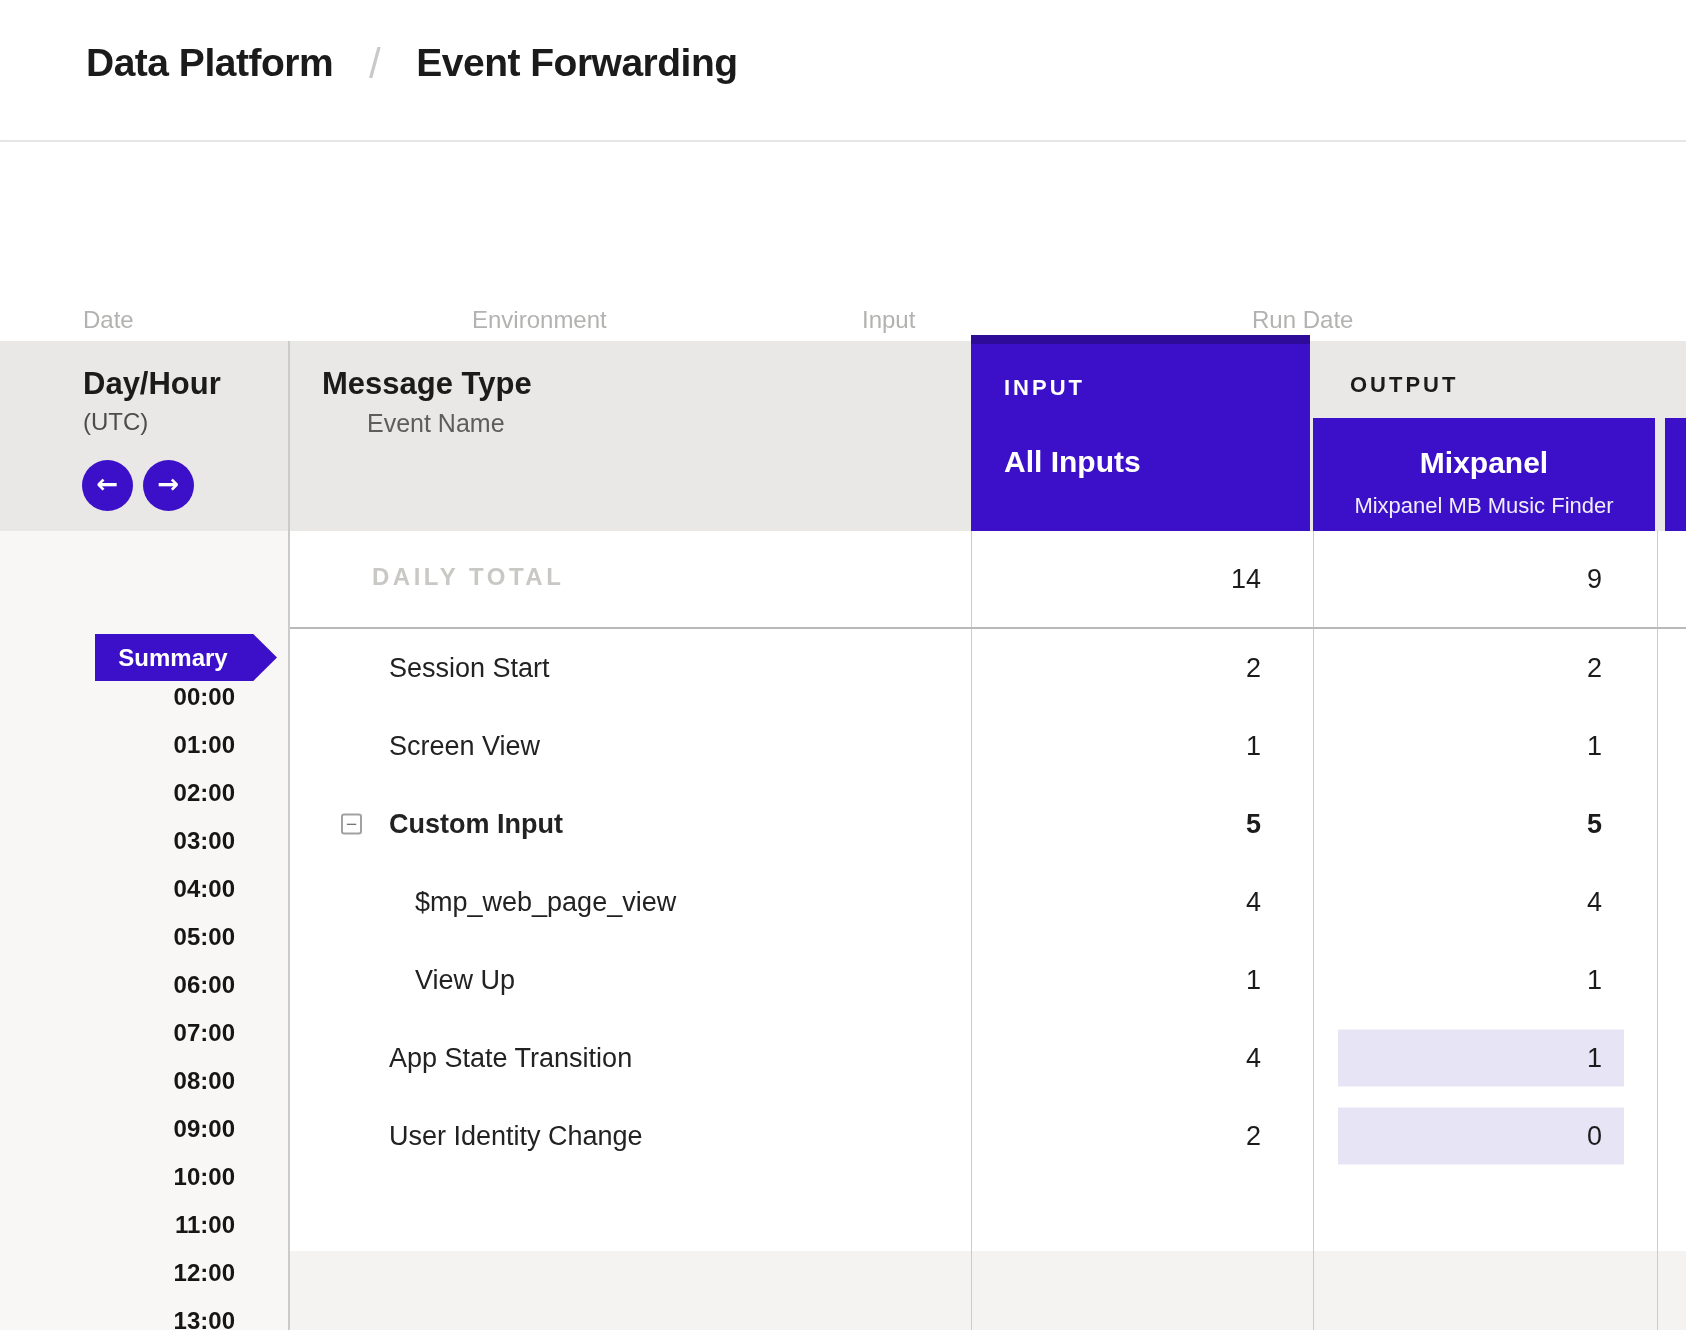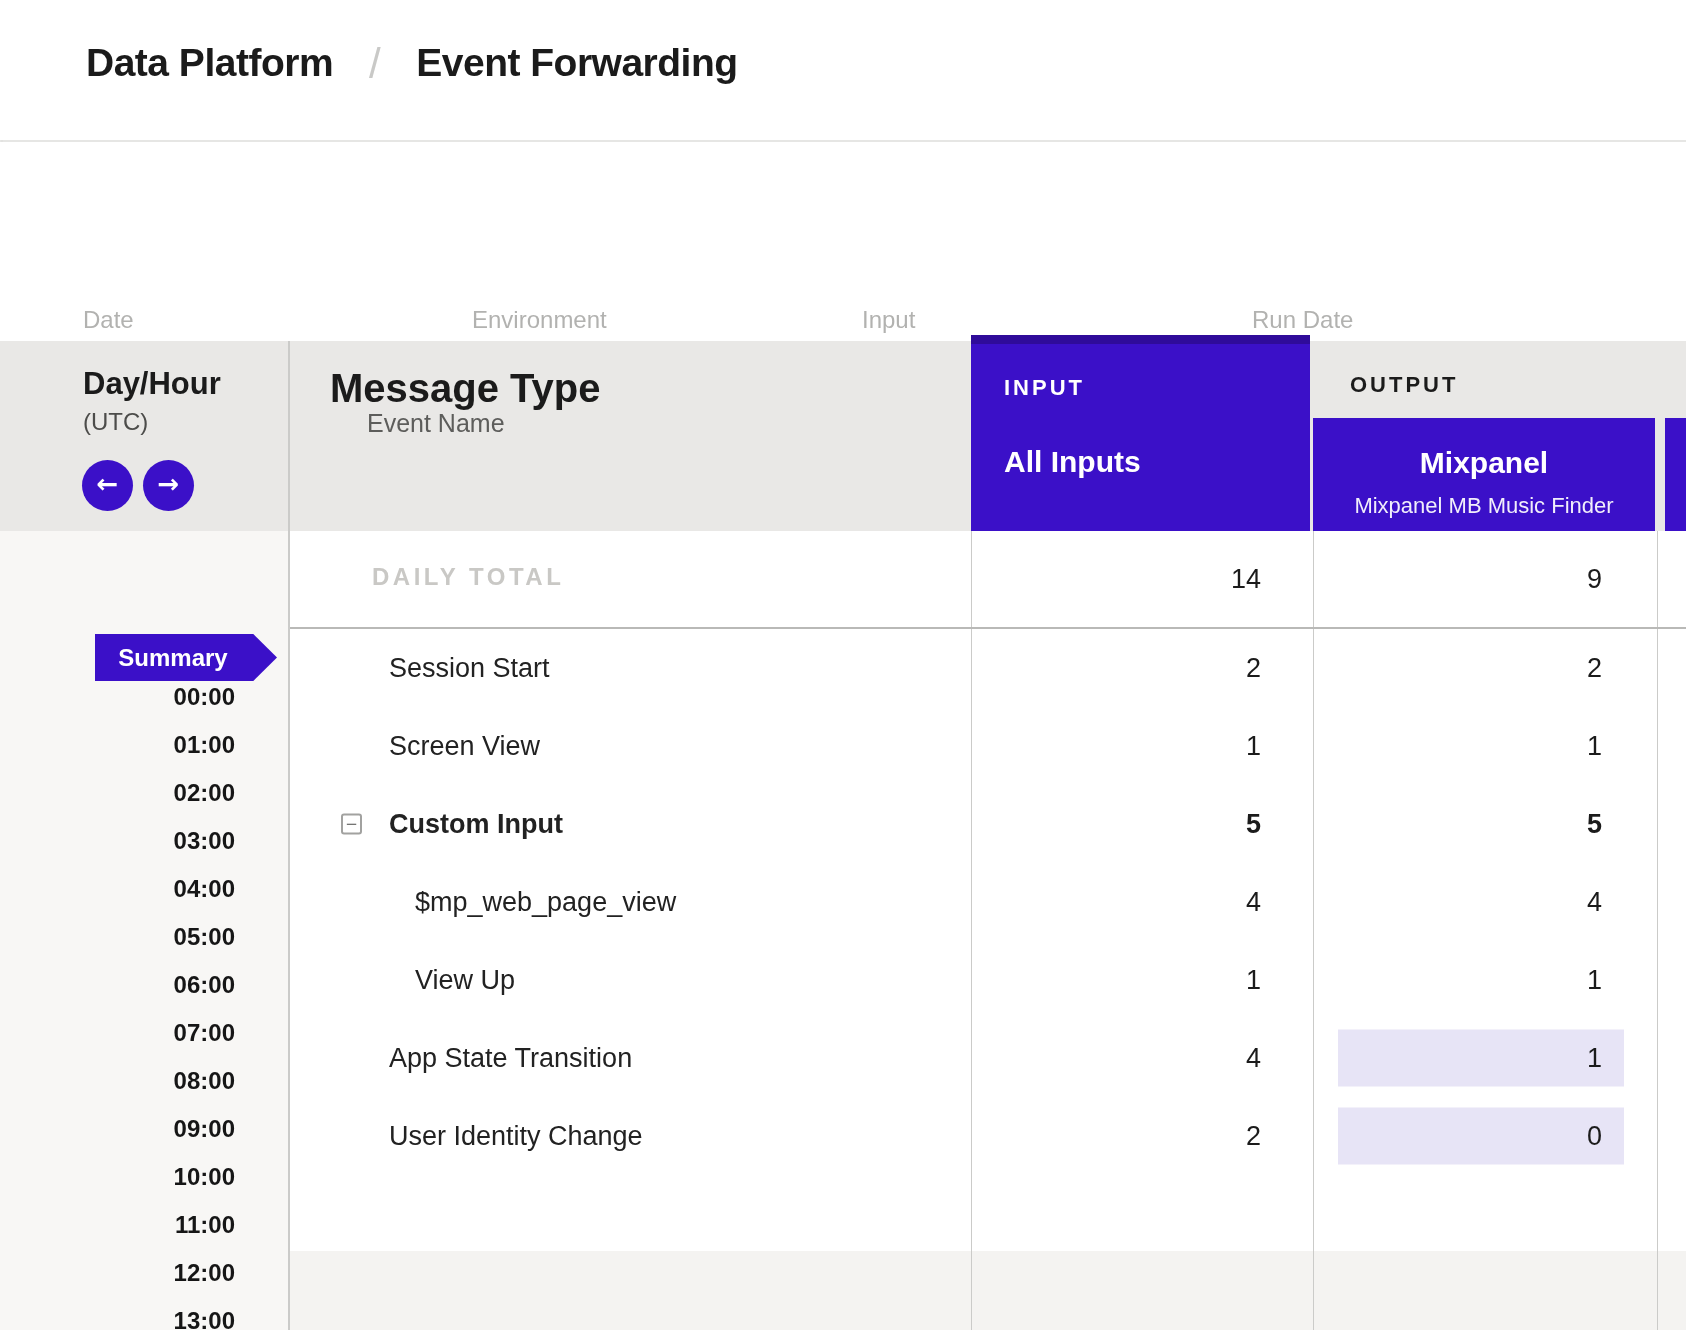--- a/index.html
+++ b/index.html
@@ -32,21 +32,21 @@
   .clock::after{content:"";position:absolute;left:50%;top:50%;width:8px;height:3px;background:#c9c9c7;transform:translate(-8px,-2px);}
   .rundate-value{position:absolute;left:1250px;top:232px;font-size:28px;font-weight:700;}
 
   
   .head-band{position:absolute;left:0;top:341px;width:1686px;height:190px;background:#e9e8e6;}
   .dayhour-title{position:absolute;left:83px;top:366px;font-size:31px;font-weight:700;}
   .dayhour-sub{position:absolute;left:83px;top:408px;font-size:24px;color:#4c4c4a;}
   .nav-btn{position:absolute;top:460px;width:51px;height:51px;border-radius:50%;background:var(--accent-purple);border:none;color:#fff;display:flex;align-items:center;justify-content:center;cursor:pointer;font-family:"DejaVu Sans",sans-serif;font-size:26px;font-weight:700;padding-bottom:3px;}
   .nav-prev{left:82px;}
   .nav-next{left:143px;}
-  .msgtype-title{position:absolute;left:322px;top:366px;font-size:40px;font-weight:700;margin-left:8px;}
+  .msgtype-title{position:absolute;left:322px;top:366px;font-size:31px;font-weight:700;}
   .msgtype-sub{position:absolute;left:367px;top:409px;font-size:25px;color:#5d5d5b;}
 
   .input-block{position:absolute;left:971px;top:335px;width:339px;height:196px;background:var(--accent-purple);color:#fff;cursor:pointer;}
   .input-block .dark-strip{position:absolute;left:0;top:0;width:100%;height:9px;background:var(--accent-purple-dark);}
   .input-block .grp-label{position:absolute;left:33px;top:40px;font-size:22px;font-weight:700;letter-spacing:3px;}
   .input-block .col-name{position:absolute;left:33px;top:110px;font-size:30px;font-weight:700;}
   .output-label{position:absolute;left:1350px;top:372px;font-size:22px;font-weight:700;letter-spacing:3px;color:var(--ink);}
   .mixpanel-block{position:absolute;left:1313px;top:418px;width:342px;height:113px;background:var(--accent-purple);color:#fff;text-align:center;cursor:pointer;}
   .mixpanel-block .col-name{margin-top:28px;font-size:30px;font-weight:700;}
   .mixpanel-block .col-sub{margin-top:13px;font-size:22px;color:rgba(255,255,255,0.93);}

